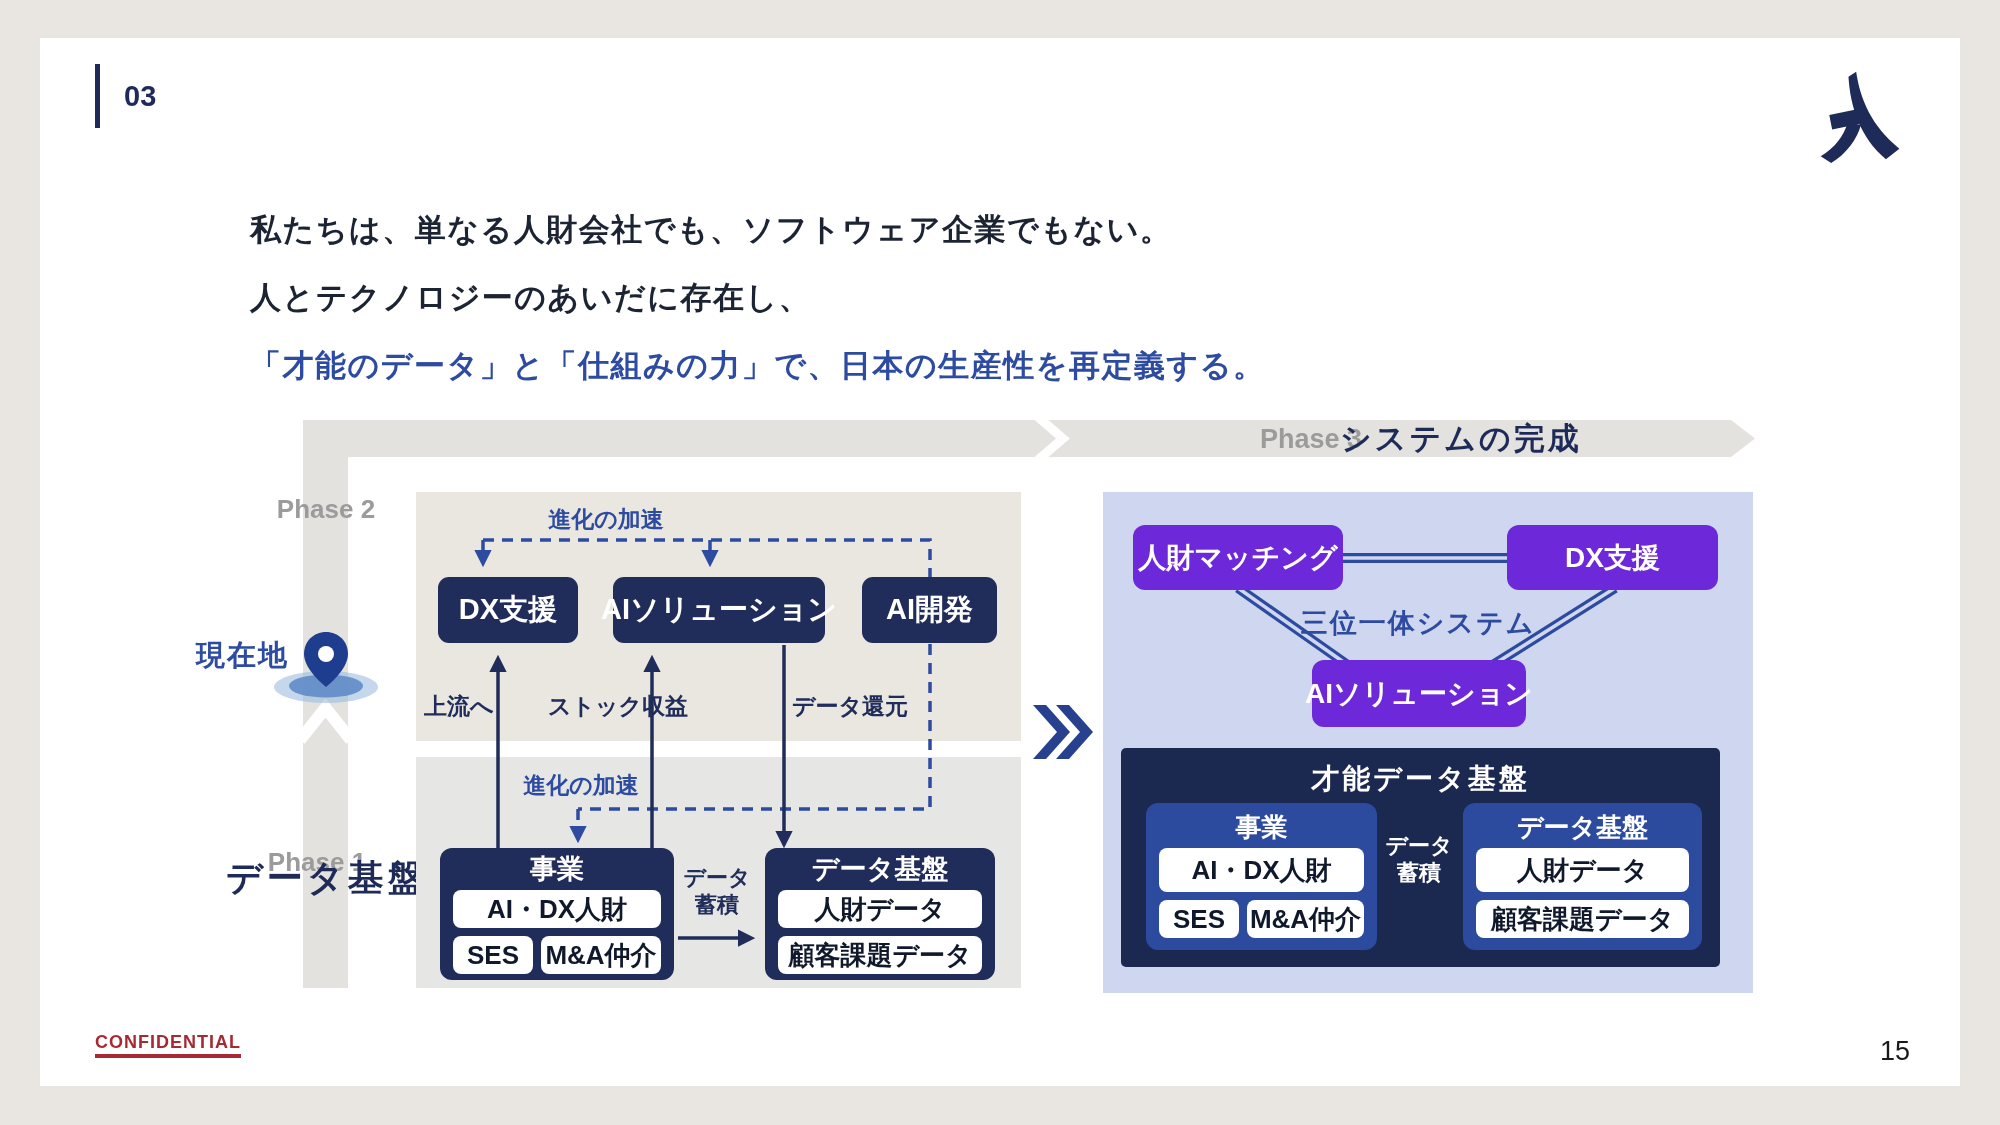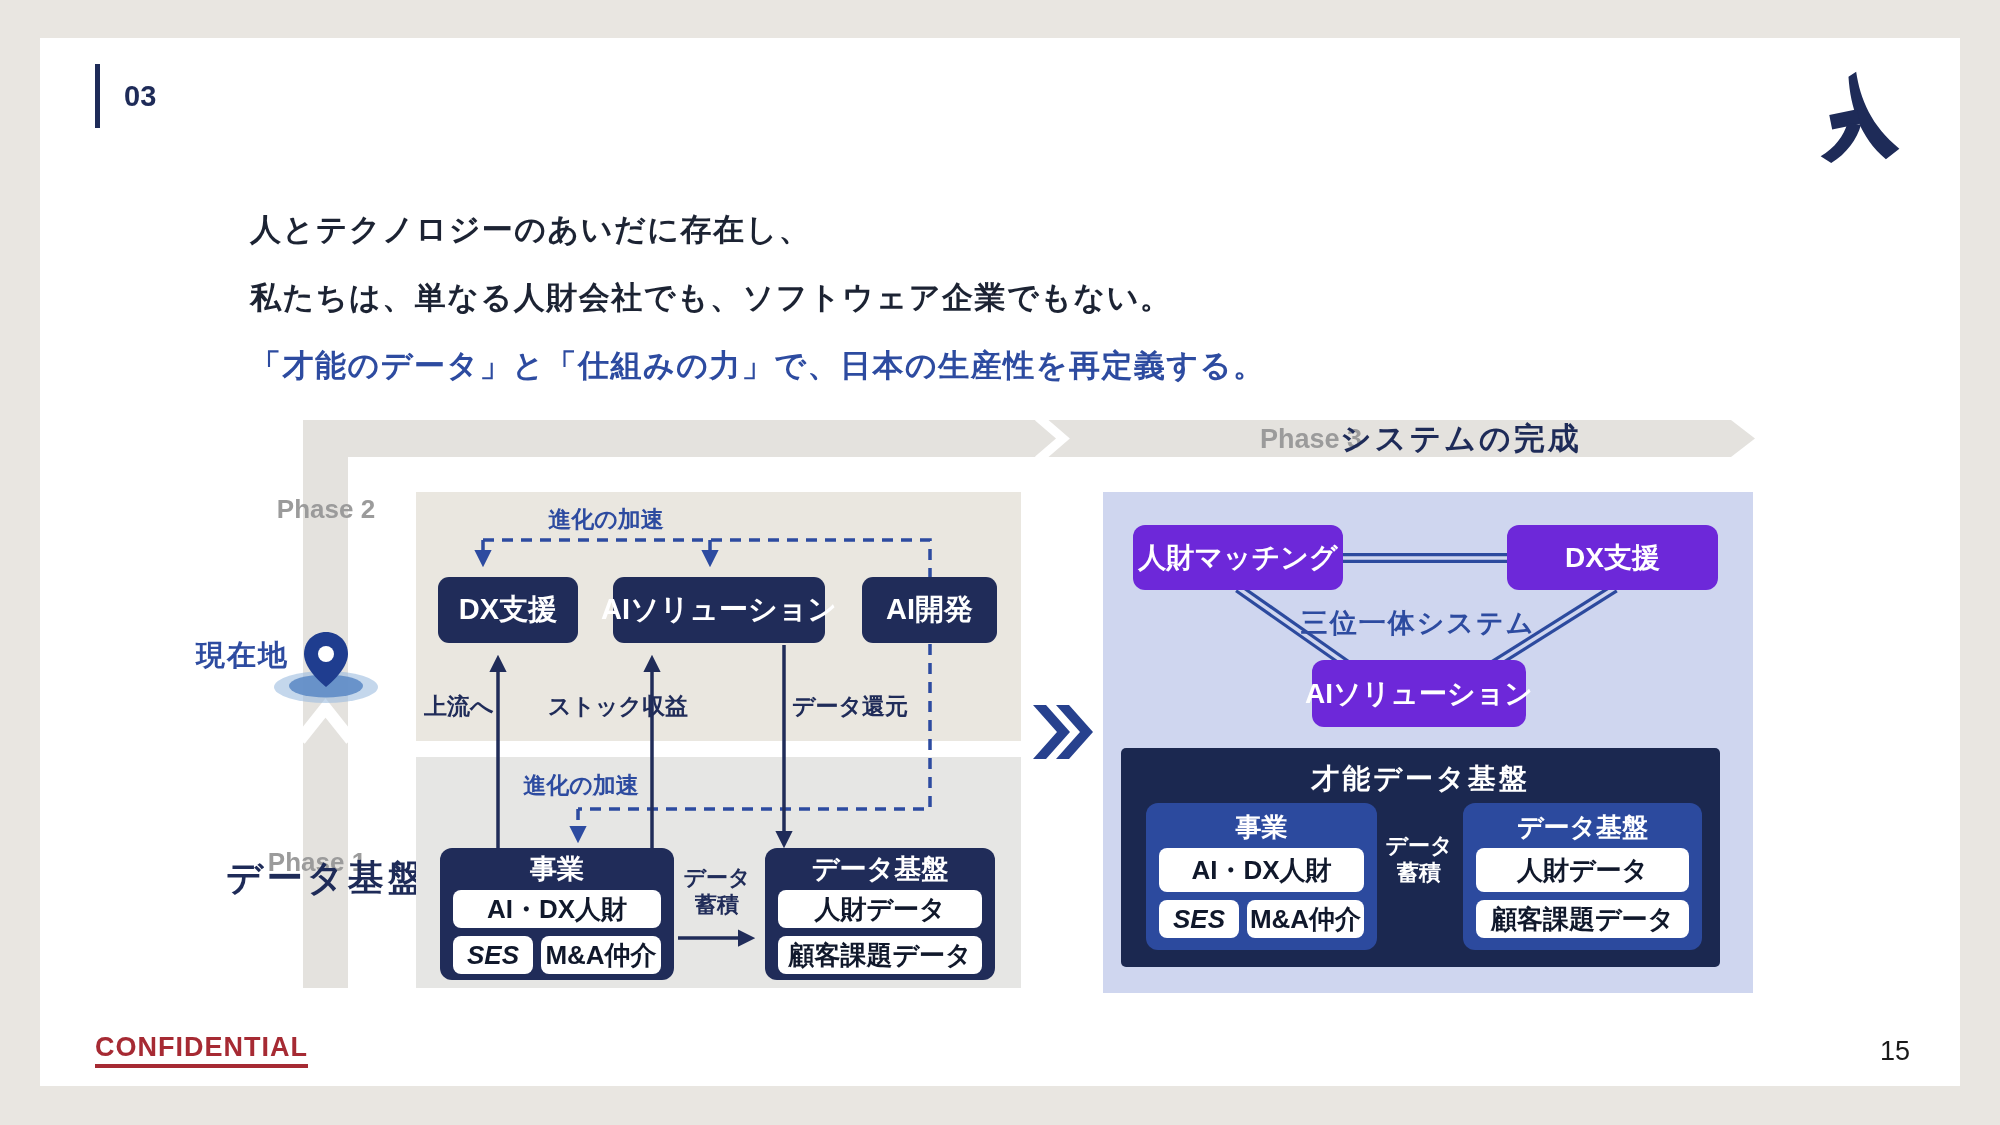--- a/index.html
+++ b/index.html
@@ -56,54 +56,54 @@
   .grp.blue{background:#2c4a9e;padding:7px 13px 12px;}
   .grp .g-title{color:#fff;text-align:center;font-weight:bold;}
   .grp.navy .g-title{font-size:27px;line-height:32px;margin-bottom:5px;}
   .grp.blue .g-title{font-size:26px;line-height:34px;margin-bottom:4px;}
   .witem{background:#ffffff;border-radius:8px;text-align:center;font-weight:bold;color:#10182b;}
   .grp.navy .witem{font-size:26px;height:38px;line-height:38px;}
   .grp.blue .witem{font-size:26px;height:44px;line-height:44px;}
   .wrow{display:flex;gap:8px;margin-top:8px;}
   .grp.navy .wrow .witem{height:38px;line-height:38px;}
   .grp.blue .wrow .witem{height:38px;line-height:38px;}
-  .wrow .w-a{flex:0 0 80px;font-style:italic;}
+  .wrow .w-a{flex:0 0 80px;}
   .wrow .w-b{flex:1;}
 
   
   .dark-plat{position:absolute;left:1121px;top:748px;width:599px;height:219px;background:#1b2850;border-radius:5px;z-index:8;}
   .dark-plat .dp-title{position:absolute;left:0;top:12px;width:100%;text-align:center;color:#fff;font-size:28px;font-weight:bold;letter-spacing:3px;}
 
   .trinity{position:absolute;left:1295px;top:605px;width:246px;text-align:center;font-size:27px;font-weight:bold;color:#2d4ba0;letter-spacing:2px;z-index:10;white-space:nowrap;}
 
   
   .overlay{position:absolute;left:0;top:0;z-index:5;pointer-events:none;}
 
   
-  .confid{position:absolute;left:95px;top:1032px;font-size:27px;font-weight:bold;color:#a62a33;
+  .confid{position:absolute;left:95px;top:1032px;font-size:18px;font-weight:bold;color:#a62a33;
           border-bottom:4px solid #a62a33;padding-bottom:1px;letter-spacing:1px;}
   .pageno{position:absolute;left:1860px;top:1036px;width:50px;text-align:right;font-size:27px;color:#1a1a1a;}
 </style>
 </head>
 <body>
 
 <div class="stage">
   <div class="slide"></div>
 
   <div class="hdr-rule"></div>
   <div class="hdr-num">03</div>
   <svg class="logo" viewBox="0 0 100 100">
     <path fill="#1e2b58" d="M46,4 C50,32 62,61 91,84 L77,95 C50,72 40,41 38,9 Z"></path>
     <path fill="#1e2b58" d="M18,49 L47,43 L50,58 L21,64 Z"></path>
     <path fill="#1e2b58" d="M37,57 C33,71 24,83 9,92 L20,99 C36,89 47,74 51,59 Z"></path>
   </svg>
 
   <div class="lead">
+    <div class="lead-line">私たちは、単なる人財会社でも、ソフトウェア企業でもない。</div>
     <div class="lead-line">人とテクノロジーのあいだに存在し、</div>
-    <div class="lead-line">私たちは、単なる人財会社でも、ソフトウェア企業でもない。</div>
     <div class="lead-line accent">「才能のデータ」と「仕組みの力」で、日本の生産性を再定義する。</div>
   </div>
 
   <div class="vband"></div>
   <div class="banner">
     <span class="ph3-label">Phase 3</span>
     <span class="ph3-title">システムの完成</span>
   </div>
 
   <div class="phase-label" style="left:226px;top:494px;">Phase 2</div>

